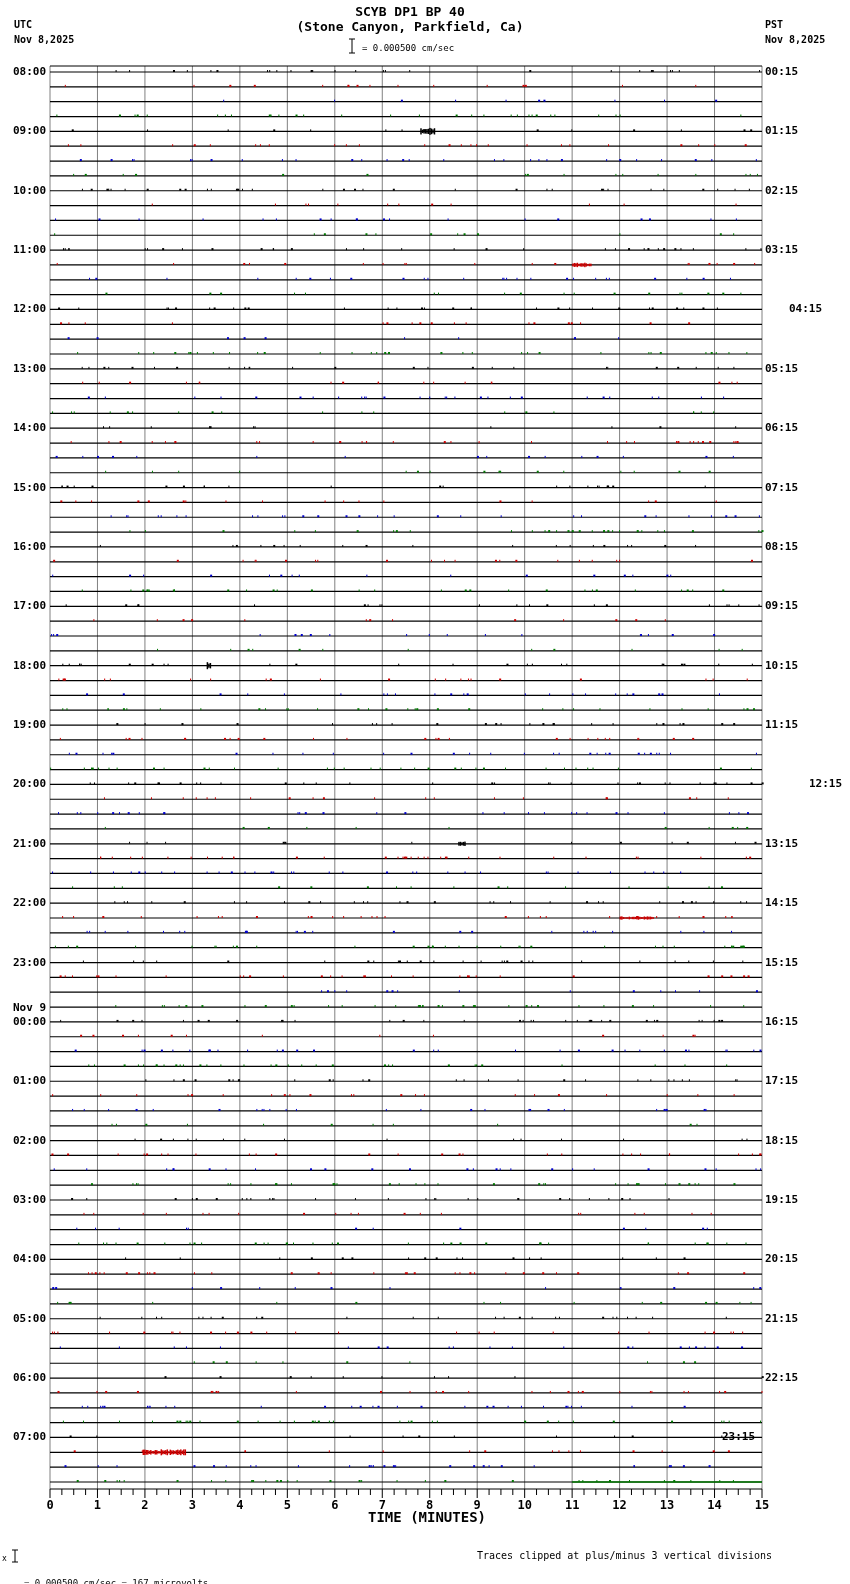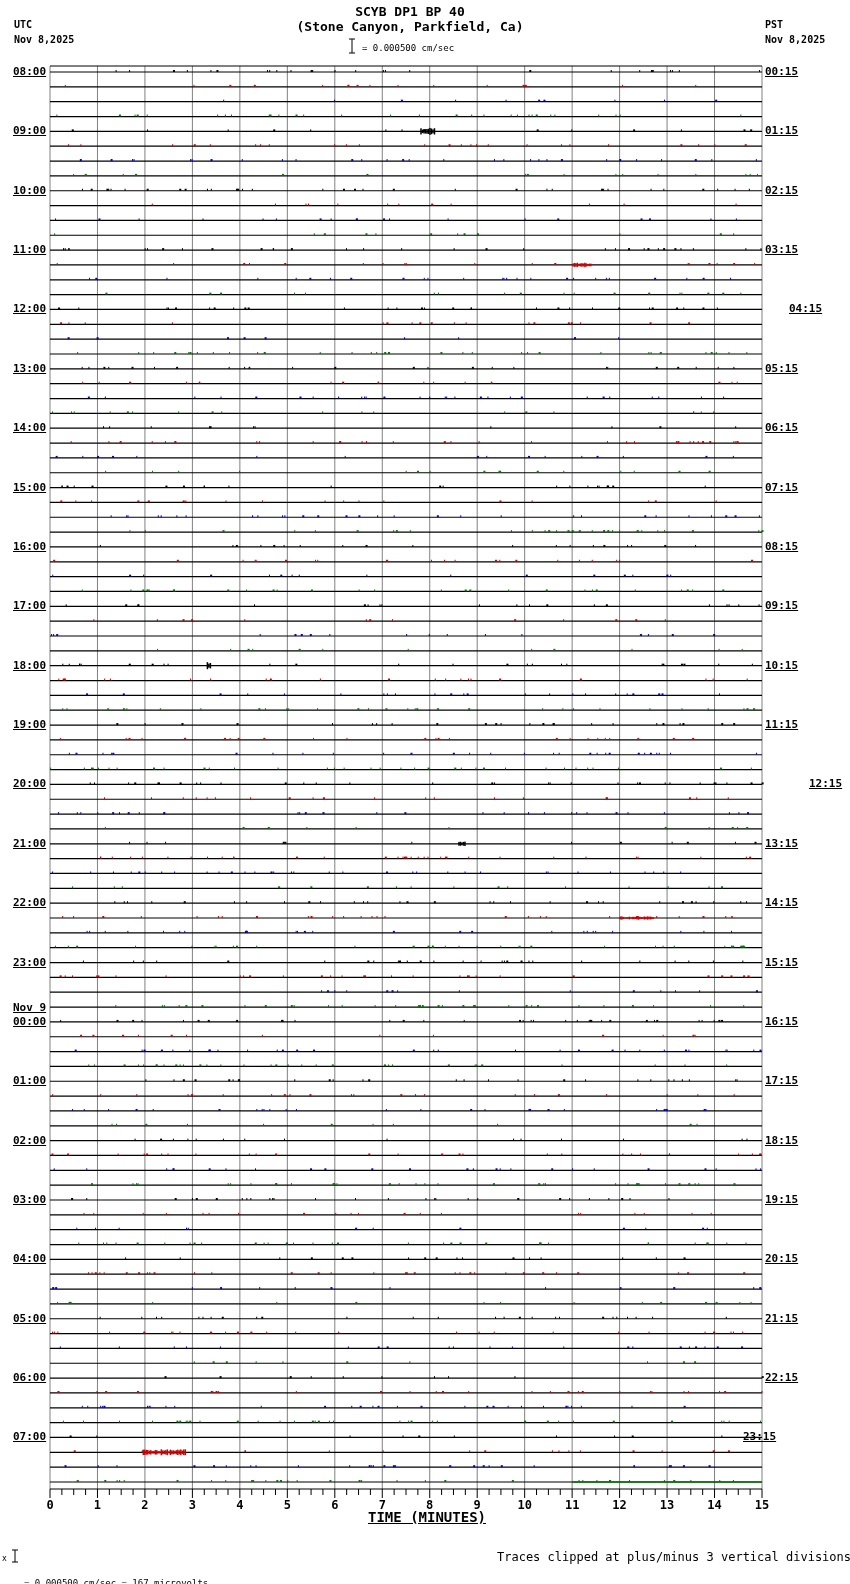--- a/index.html
+++ b/index.html
@@ -2,21 +2,21 @@
 <html><head>
 <meta charset="utf-8">
 <style>
   html, body { margin:0; padding:0; background:#ffffff; }
   body { width:850px; height:1584px; position:relative; overflow:hidden;
          font-family:"DejaVu Sans Mono", monospace; color:#000; }
   .abs { position:absolute; white-space:nowrap; }
   .hdr { font-family:"DejaVu Sans Mono", monospace; font-size:10px; font-weight:bold; }
   .title { left:0; width:820px; text-align:center; font-size:13px; font-weight:bold; }
   .scale-note { font-size:9px; }
-  .lbl { font-size:11px; font-weight:bold; font-family:"DejaVu Sans Mono", monospace;text-decoration:underline; }
+  .lbl { font-size:11px; font-weight:bold; font-family:"DejaVu Sans Mono", monospace; }
   svg { position:absolute; left:0; top:0; }
   .foot { font-size:9px; }
 </style>
 </head>
 <body>
 
 <div class="abs title" style="top:4px;">SCYB DP1 BP 40</div>
 <div class="abs title" style="top:19px;">(Stone Canyon, Parkfield, Ca)</div>
 <div class="abs hdr" style="left:14px; top:19px;">UTC</div>
 <div class="abs hdr" style="left:14px; top:34px;">Nov 8,2025</div>
@@ -2752,27 +2752,27 @@
     <div class="abs lbl" style="left: 765px; top: 836.789px;">13:15</div>
     <div class="abs lbl" style="left: 765px; top: 896.158px;">14:15</div>
     <div class="abs lbl" style="left: 765px; top: 955.526px;">15:15</div>
     <div class="abs lbl" style="left: 765px; top: 1014.89px;">16:15</div>
     <div class="abs lbl" style="left: 765px; top: 1074.26px;">17:15</div>
     <div class="abs lbl" style="left: 765px; top: 1133.63px;">18:15</div>
     <div class="abs lbl" style="left: 765px; top: 1193px;">19:15</div>
     <div class="abs lbl" style="left: 765px; top: 1252.37px;">20:15</div>
     <div class="abs lbl" style="left: 765px; top: 1311.74px;">21:15</div>
     <div class="abs lbl" style="left: 765px; top: 1371.11px;">22:15</div>
-    <div class="abs lbl" style="left: 743px; top: 1430.47px;">23:15</div>
+    <div class="abs lbl" style="left: 722px; top: 1430.47px;">23:15</div>
   </div>
 
 <div class="abs lbl" style="left:368px; top:1509px; font-size:14px;">TIME (MINUTES)</div>
 
 <div class="abs foot" style="left:2px; top:1549px;">
   <svg width="16" height="14">
       <text x="0" y="12" font-size="8" font-family="DejaVu Sans Mono">x</text>
       <line x1="13" y1="1" x2="13" y2="13" stroke="#000"></line>
       <line x1="10" y1="1" x2="16" y2="1" stroke="#000"></line>
       <line x1="10" y1="13" x2="16" y2="13" stroke="#000"></line>
     </svg>
 </div>
 <div class="abs foot" style="left:24px; top:1550px;margin-top:28px;">= 0.000500 cm/sec =      167 microvolts</div>
-<div class="abs foot" style="left:477px; top:1550px; font-size:12px;margin-left:20px;">Traces clipped at plus/minus 3 vertical divisions</div>
+<div class="abs foot" style="left:477px; top:1550px; font-size:10px;">Traces clipped at plus/minus 3 vertical divisions</div>
 
 </body></html>

